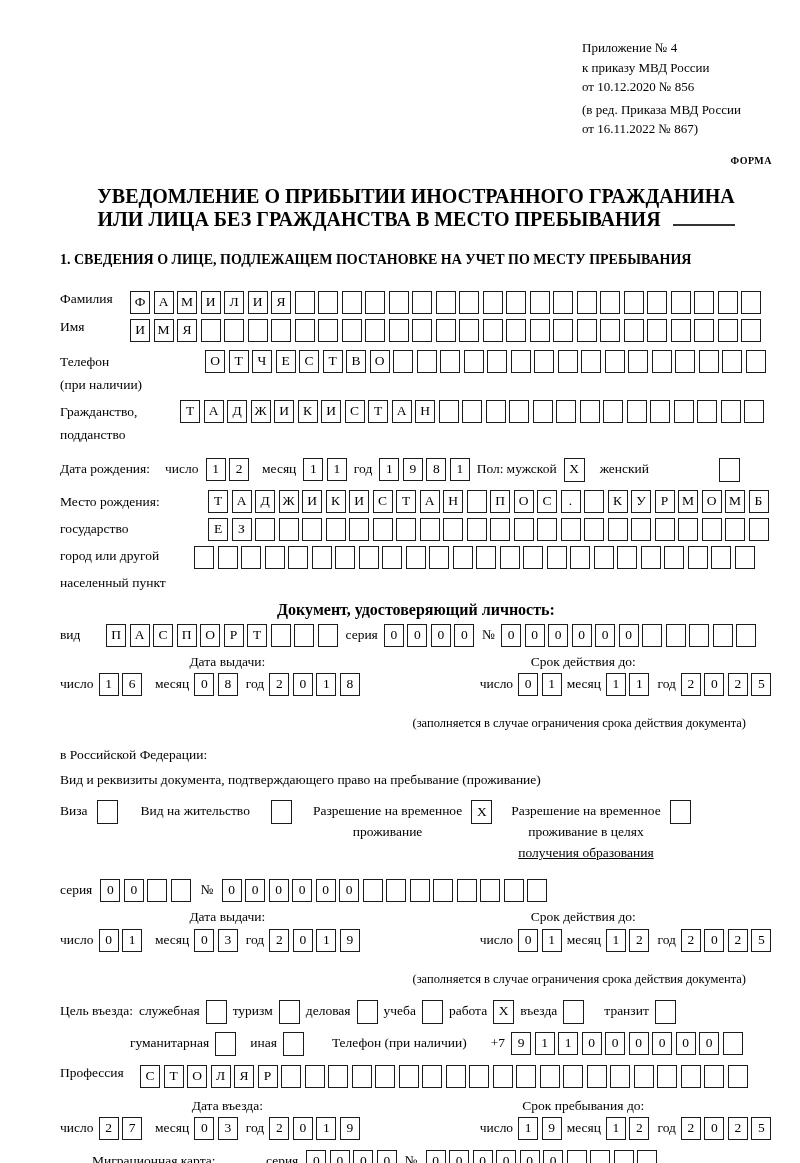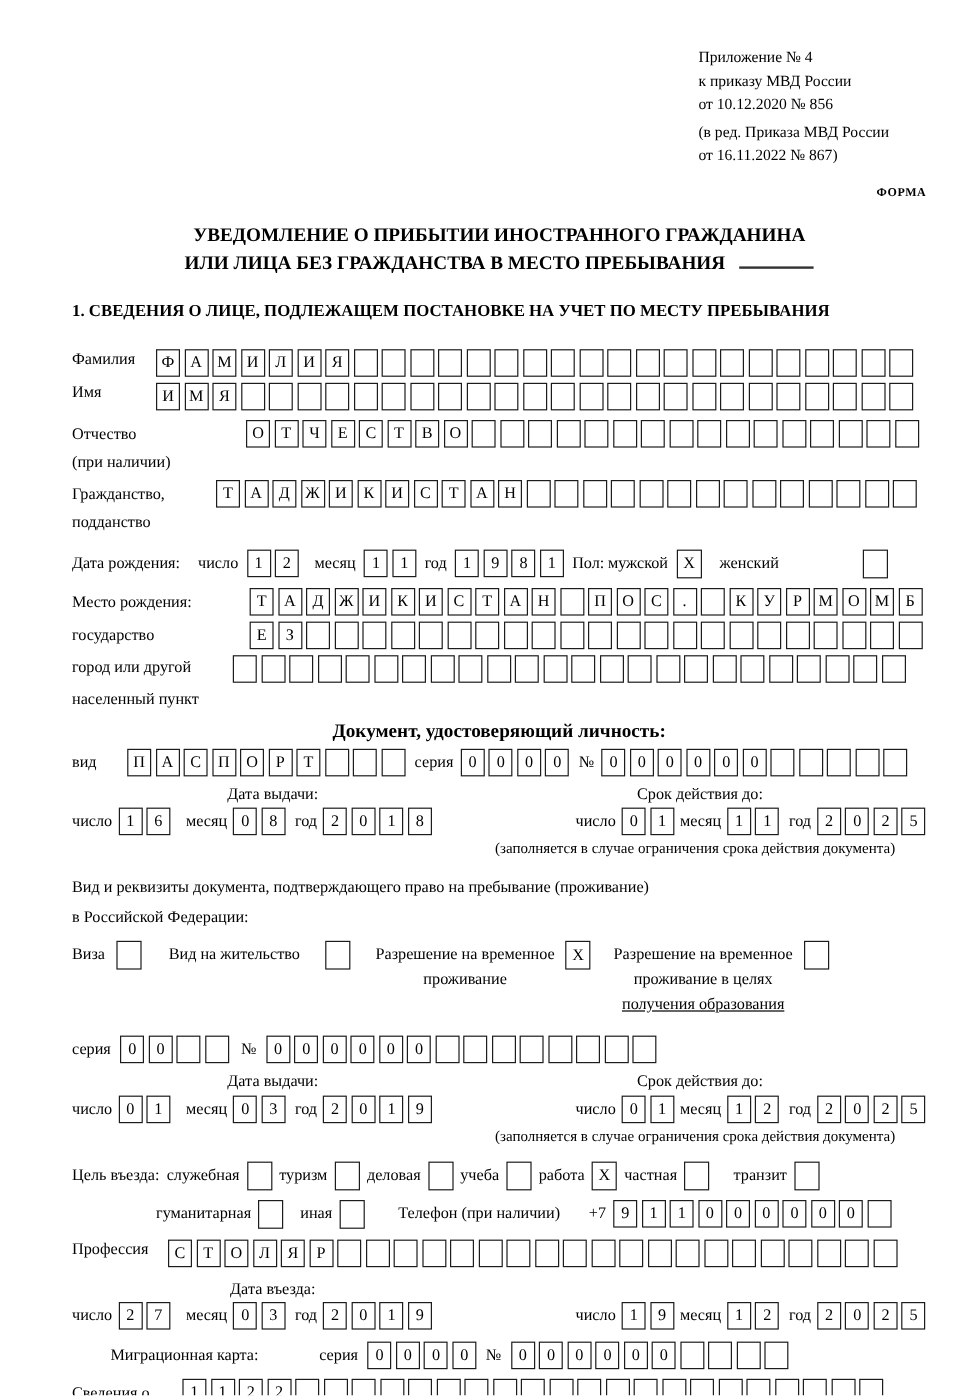--- a/index.html
+++ b/index.html
@@ -22,33 +22,33 @@
   
   .frow{display:flex;align-items:flex-start;}
   .inline{display:flex;align-items:center;}
   .lbl{flex:none;}
   .lblcol span{display:block;line-height:23px;}
   .stack .cells{margin-bottom:5px;}
   
   .appendix{margin-left:auto;width:190px;font-size:13px;line-height:19.5px;}
   .appendix .grp2{margin-top:3px;}
   .forma{text-align:right;font-weight:bold;font-size:10px;margin-top:16px;letter-spacing:.5px;}
-  .title{ text-align:center;font-weight:bold;font-size:16px;line-height:23px;margin-top:18px;}
+  .title{ text-align:center;font-weight:bold;font-size:20px;line-height:23px;margin-top:18px;}
   .title-underline{display:inline-block;width:62px;border-bottom:2.5px solid #333;height:13px;margin-left:12px;}
   .sec-heading{font-weight:bold;font-size:14px;margin-top:20px;}
   
   .dhdr{display:flex;margin-top:7px;}
   .dhdr .c1{width:47%;text-align:center;}
   .dhdr .c2{width:53%;text-align:center;}
   .drow{display:flex;margin-top:3px;}
   .drow .half1{width:47%;}
   .drow .half2{width:53%;padding-left:85px;box-sizing:border-box;}
   .dgrp{display:flex;align-items:center;gap:5px;}
   .dgrp .yl{margin-left:3px;}
-  .note{ text-align:right;font-size:12.5px;padding-right:26px;margin-top:4px;}
+  .note{ text-align:right;font-size:12.5px;padding-right:26px;margin-top:20px;}
   .doc-heading{text-align:center;font-weight:bold;font-size:16px;margin-top:6px;}
   .permits{display:flex;align-items:flex-start;gap:9px;margin-top:8px;}
   .pstack{text-align:center;line-height:21px;}
 </style>
 </head>
 <body>
 
 <div class="page">
 
   <div class="appendix">
@@ -129,21 +129,21 @@
         <span class="cell"></span>
         <span class="cell"></span>
         <span class="cell"></span>
         <span class="cell"></span>
         <span class="cell"></span>
       </span>
   </div>
 
   <div class="frow" style="margin-top:8px;">
     <span class="lbl lblcol" style="width:145px;">
-      <span>Отчество</span>
+      <span>Телефон</span>
       <span>(при наличии)</span>
     </span>
     <span class="cells">
         <span class="cell">О</span>
         <span class="cell">Т</span>
         <span class="cell">Ч</span>
         <span class="cell">Е</span>
         <span class="cell">С</span>
         <span class="cell">Т</span>
         <span class="cell">В</span>
@@ -399,22 +399,22 @@
           <span class="cell">2</span>
           <span class="cell">0</span>
           <span class="cell">2</span>
           <span class="cell">5</span>
         </span>
     </div>
   </div>
   <div class="note">(заполняется в случае ограничения срока действия документа)</div>
 
   <div style="margin-top:10px;line-height:25px;">
+    <div>в Российской Федерации:</div>
     <div>Вид и реквизиты документа, подтверждающего право на пребывание (проживание)</div>
-    <div>в Российской Федерации:</div>
   </div>
 
   <div class="permits">
     <span style="margin-top:3px;">Виза</span>
     <span class="cells cb">
         <span class="cell"></span>
       </span>
     <span style="margin-top:3px;margin-left:14px;">Вид на жительство</span>
     <span class="cells cb" style="margin-left:12px;">
         <span class="cell"></span>
@@ -524,21 +524,21 @@
         <span class="cell"></span>
       </span>
     <span>учеба</span>
     <span class="cells cb">
         <span class="cell"></span>
       </span>
     <span>работа</span>
     <span class="cells cb">
         <span class="cell">X</span>
       </span>
-    <span>частная</span>
+    <span>въезда</span>
     <span class="cells cb">
         <span class="cell"></span>
       </span>
     <span style="margin-left:14px;">транзит</span>
     <span class="cells cb">
         <span class="cell"></span>
       </span>
   </div>
 
   <div class="inline" style="margin-top:8px;gap:6px;padding-left:70px;">
@@ -593,20 +593,21 @@
         <span class="cell"></span>
         <span class="cell"></span>
         <span class="cell"></span>
         <span class="cell"></span>
         <span class="cell"></span>
       </span>
   </div>
 
   <div class="dhdr" style="margin-top:10px;">
     <span class="c1">Дата въезда:</span>
+    <span class="c2">Срок пребывания до:</span>
   </div>
   <div class="drow">
     <div class="half1 dgrp">
       <span>число</span>
       <span class="cells">
           <span class="cell">2</span>
           <span class="cell">7</span>
         </span>
       <span style="margin-left:8px;">месяц</span>
       <span class="cells">

